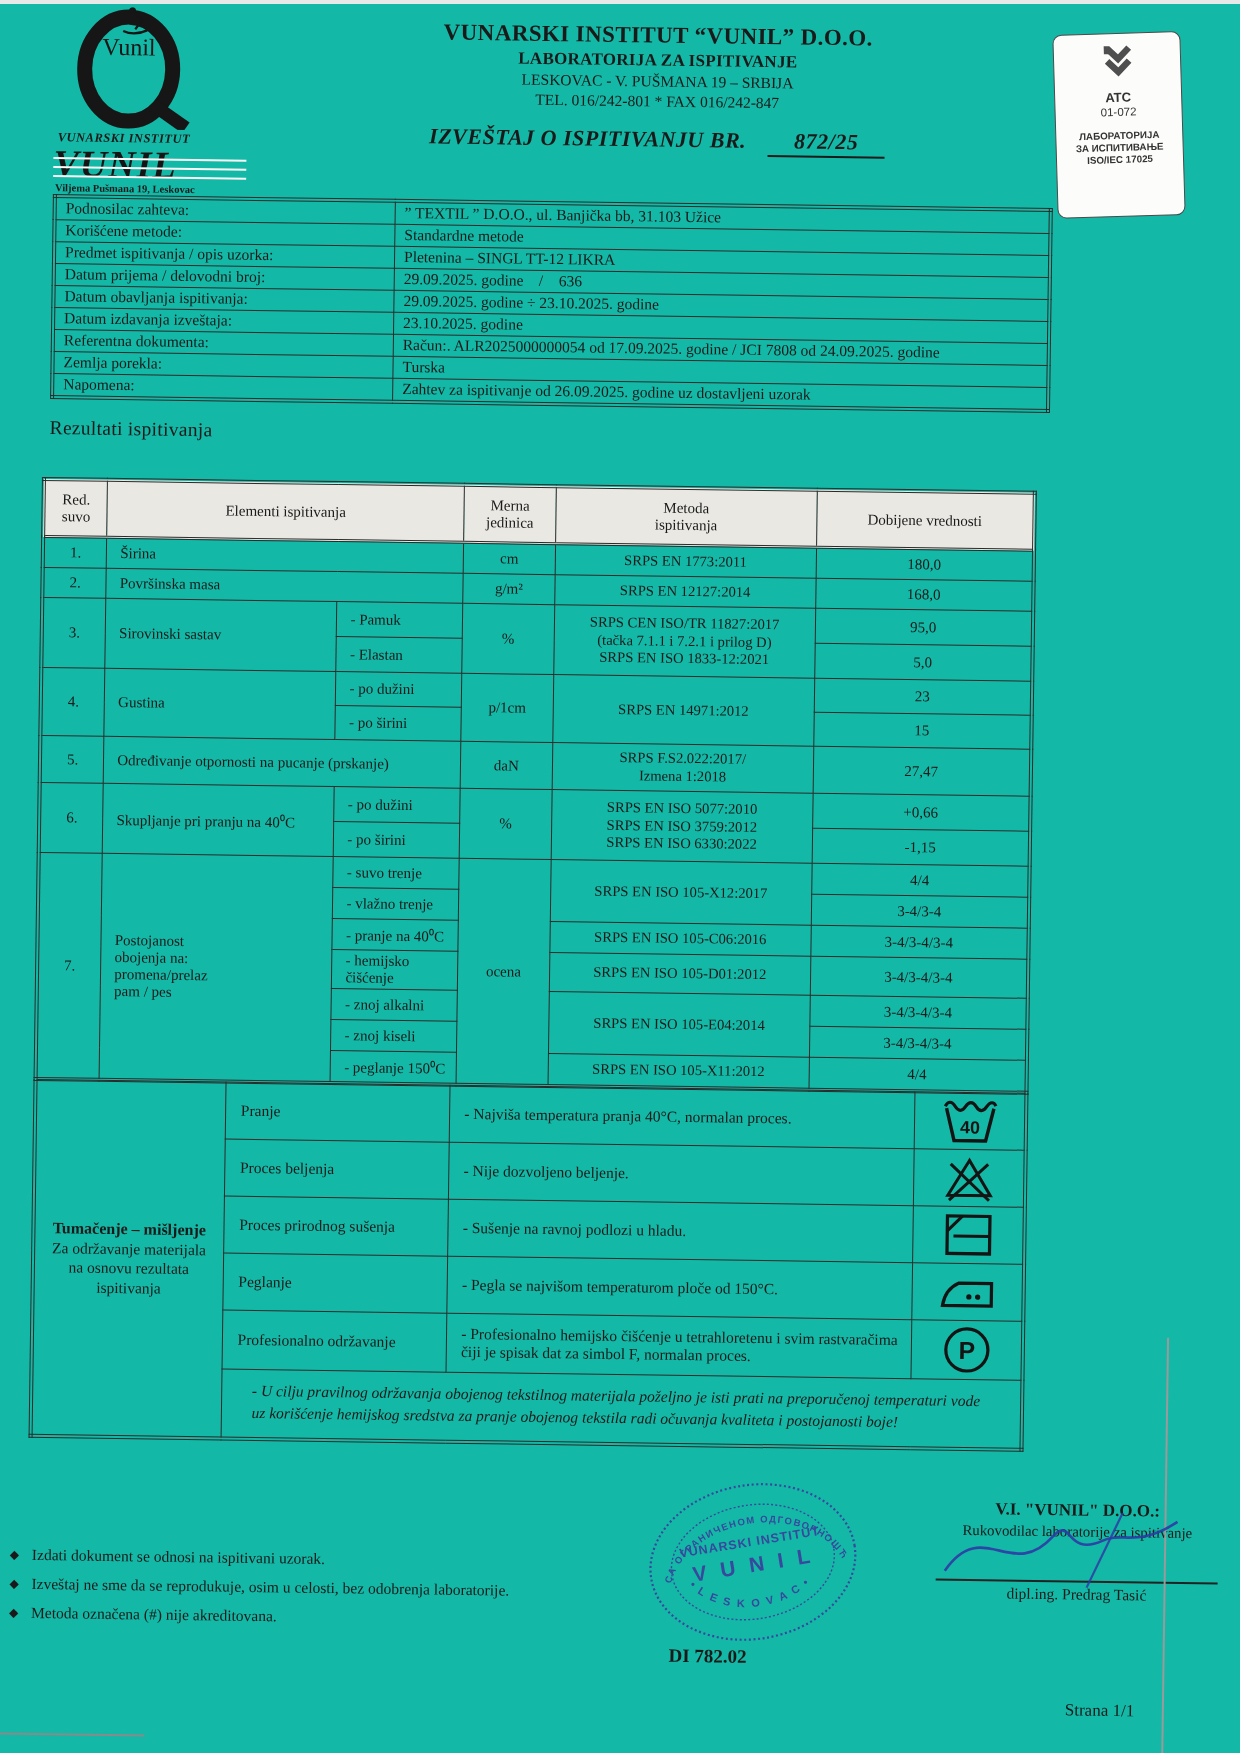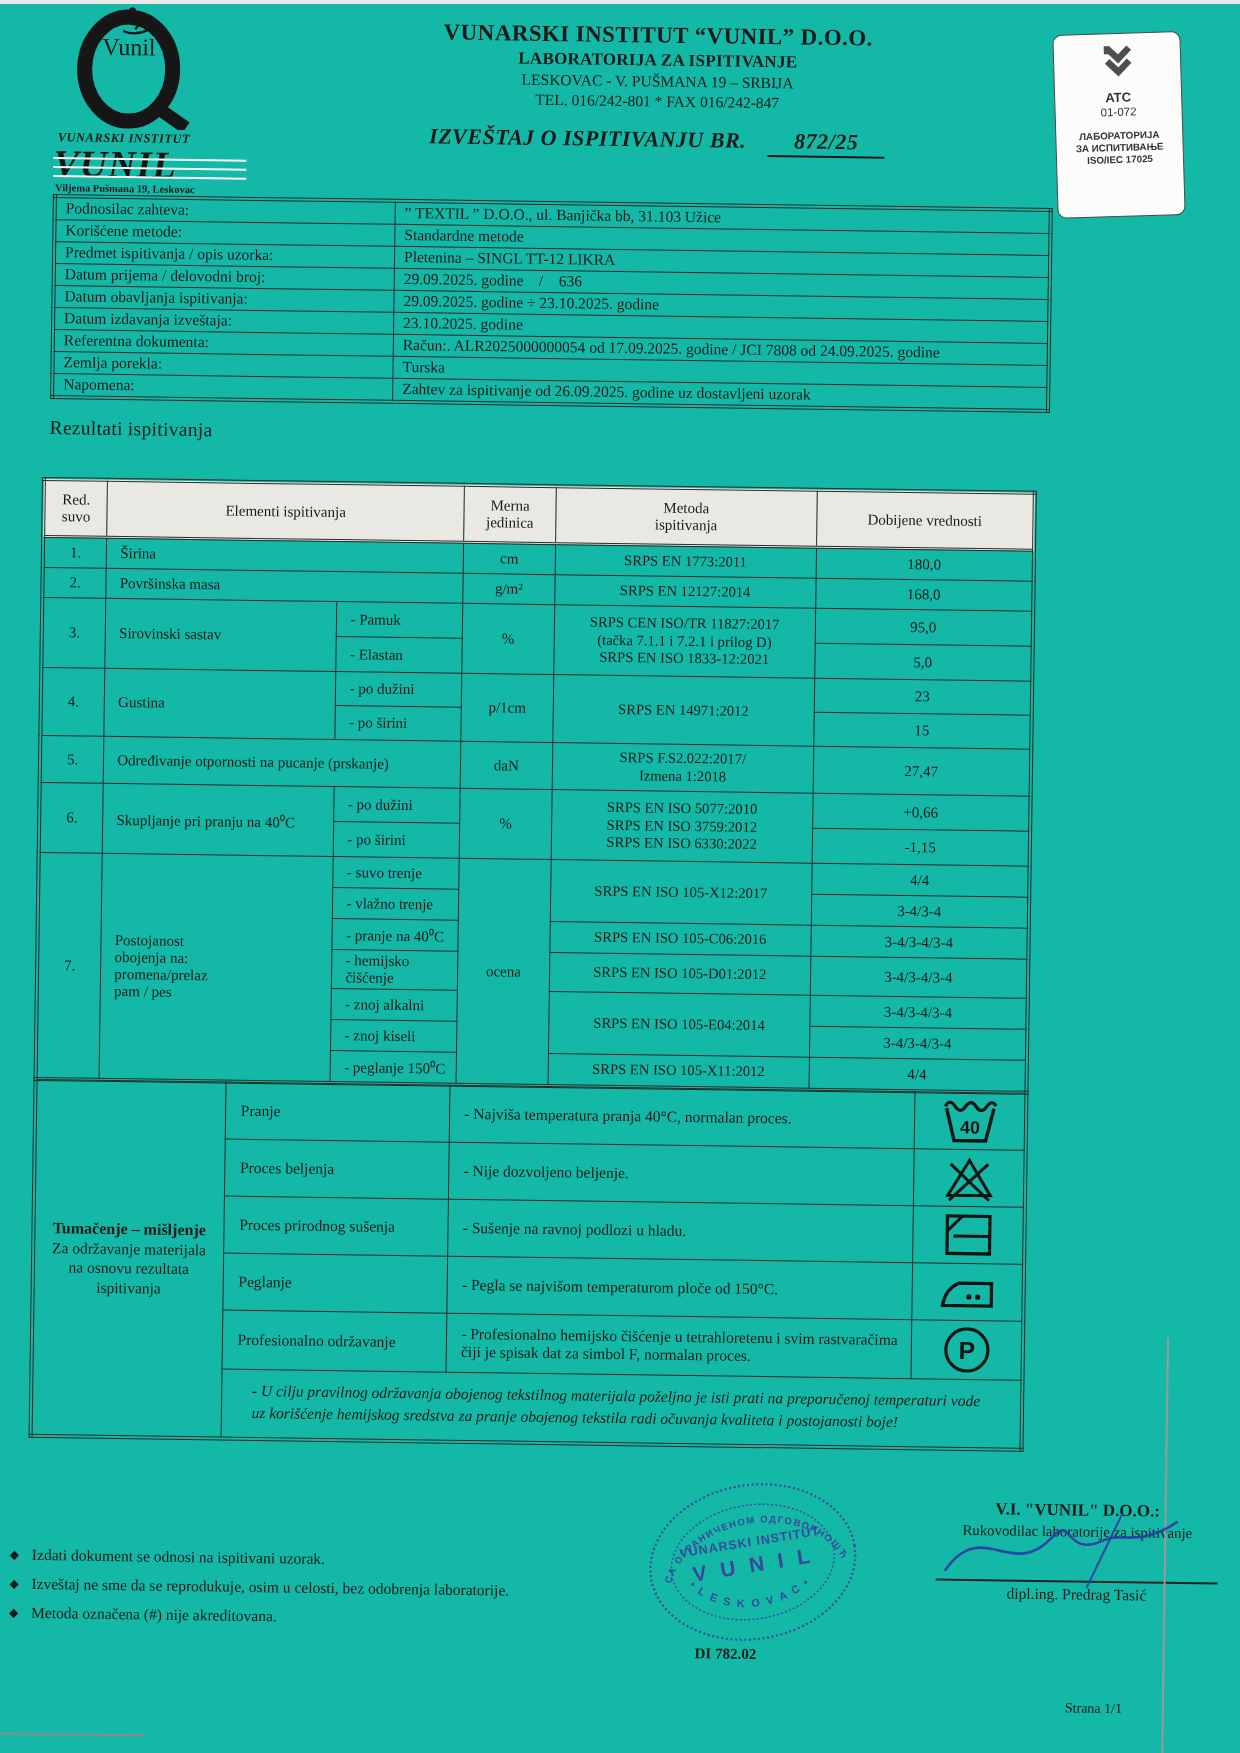--- a/index.html
+++ b/index.html
@@ -52,22 +52,22 @@
   .interp .symcell{text-align:center;width:95px;}
   .tum{width:178px;text-align:center;font-size:15.5px;line-height:1.25;}
   .tum b{font-size:16px;}
   .notecell{font-style:italic;font-size:15.5px;padding:10px 24px 12px 30px !important;line-height:1.45;}
   .care{display:block;margin:0 auto;}
 
   
   .bullets{position:absolute;left:28px;top:1550px;font-size:15.5px;width:780px;}
   .bullet-row{margin-bottom:11px;display:flex;}
   .diamond{width:22px;font-size:12px;padding-top:2px;}
-  .doccode{position:absolute;left:714px;top:1640px;font-size:15px;font-weight:bold;}
-  .pagenum{position:absolute;left:1085px;top:1690px;font-size:14px;text-align:right;}
+  .doccode{position:absolute;left:688px;top:1640px;font-size:19px;font-weight:bold;}
+  .pagenum{position:absolute;left:1085px;top:1690px;font-size:17px;text-align:right;}
   .sigblock{position:absolute;left:945px;top:1490px;width:300px;text-align:center;}
   .sig-company{font-size:17px;font-weight:bold;}
   .sig-role{font-size:14.8px;margin-top:3px;}
   .sigline{border-top:2px solid #222;width:282px;margin:40px auto 0 auto;}
   .sig-name{font-size:15.5px;margin-top:3px;}
   .sig-svg{position:absolute;left:955px;top:1492px;z-index:3;}
   .stamp{position:absolute;left:662px;top:1472px;transform:rotate(-10deg);opacity:.92;z-index:2;}
   .fold{position:absolute;left:1182px;top:1326px;width:1.5px;height:427px;background:#9a9a9a;}
   .edge{position:absolute;left:0;top:1737px;width:165px;height:2px;background:#8a8a8a;}
 </style>

